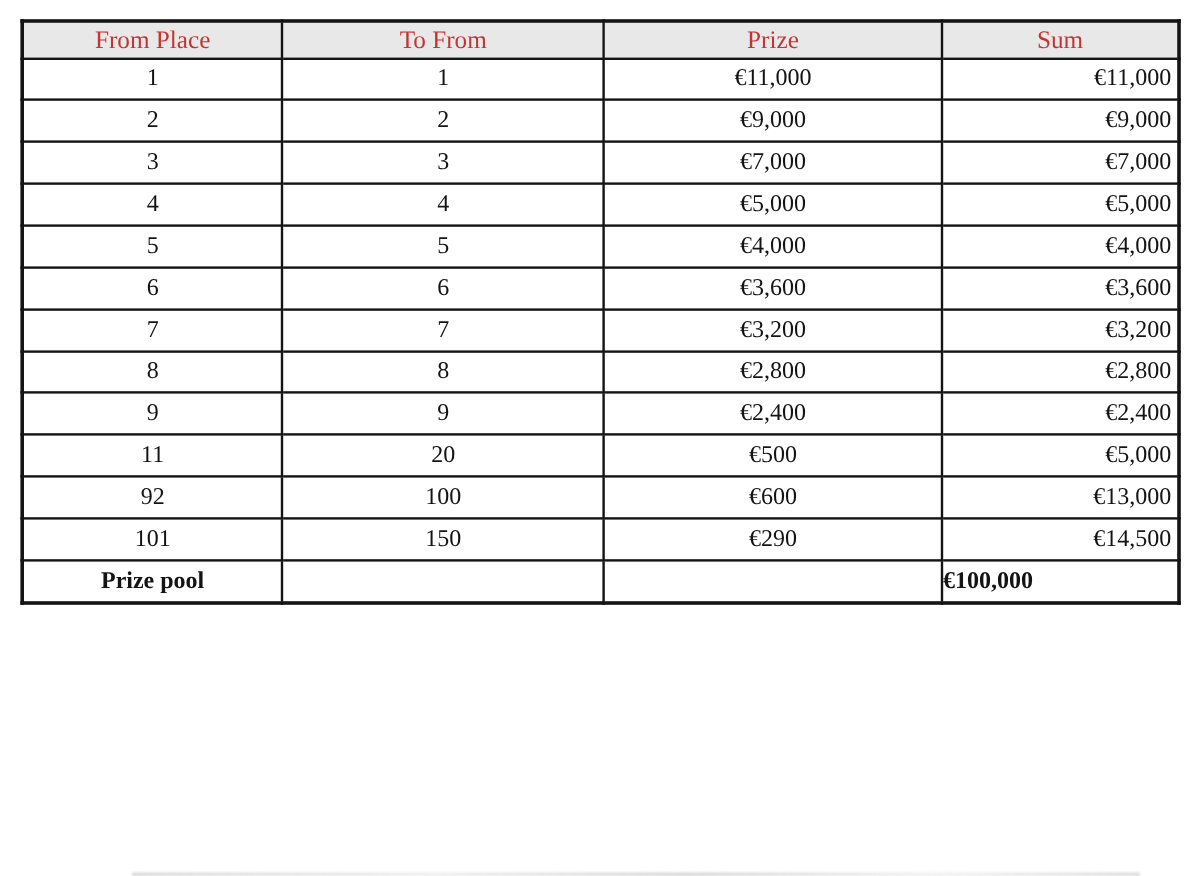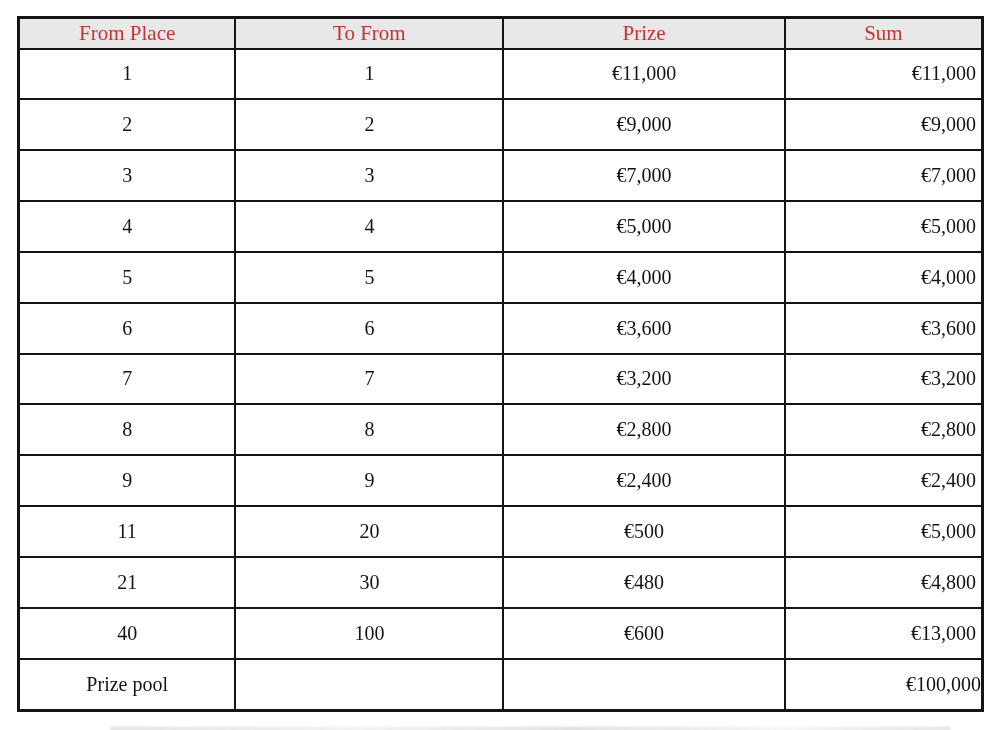--- a/index.html
+++ b/index.html
@@ -16,21 +16,21 @@
   :root {
     --header-text: #c33532;
     --header-bg: #e8e8e8;
     --border-color: #141414;
   }
   table.prize-table {
     position: absolute;
     left: 17px;
     top: 16px;
     width: 967px;
-    height: 696px;
+    height: 488px;
     border-collapse: collapse;
     table-layout: fixed;
     border: 3px solid var(--border-color);
   }
   col.c-from  { width: 22.5%; }
   col.c-to    { width: 27.8%; }
   col.c-prize { width: 29.2%; }
   col.c-sum   { width: 20.5%; }
 
   th, td {
@@ -51,24 +51,24 @@
   td {
     font-size: 20px;
     text-align: center;
     padding: 0;
   }
   td.col-3 {
     text-align: right;
     padding-right: 5px;
   }
   tr.footer-row td {
-    font-weight: 400;
+    font-weight: 700;
   }
   tr.footer-row td.col-3 {
-    text-align: right;
+    text-align: left;
     padding-right: 0;
   }
   .bottom-artifact {
     position: absolute;
     left: 110px;
     top: 727px;
     width: 840px;
     height: 3px;
     background: linear-gradient(90deg,
       rgba(190,190,190,.55), rgba(210,210,210,.35) 30%,
@@ -150,30 +150,30 @@
         <td class="col-2">€2,400</td>
         <td class="col-3">€2,400</td>
       </tr>
       <tr>
         <td class="col-0">11</td>
         <td class="col-1">20</td>
         <td class="col-2">€500</td>
         <td class="col-3">€5,000</td>
       </tr>
       <tr>
-        <td class="col-0">21</td>
-        <td class="col-1">30</td>
-        <td class="col-2">€480</td>
-        <td class="col-3">€4,800</td>
-      </tr>
-      <tr>
-        <td class="col-0">40</td>
+        <td class="col-0">92</td>
         <td class="col-1">100</td>
         <td class="col-2">€600</td>
         <td class="col-3">€13,000</td>
+      </tr>
+      <tr>
+        <td class="col-0">101</td>
+        <td class="col-1">150</td>
+        <td class="col-2">€290</td>
+        <td class="col-3">€14,500</td>
       </tr>
       <tr class="footer-row">
         <td class="col-0">Prize pool</td>
         <td class="col-1"></td>
         <td class="col-2"></td>
         <td class="col-3">€100,000</td>
       </tr>
     </tbody>
 </table>
 

